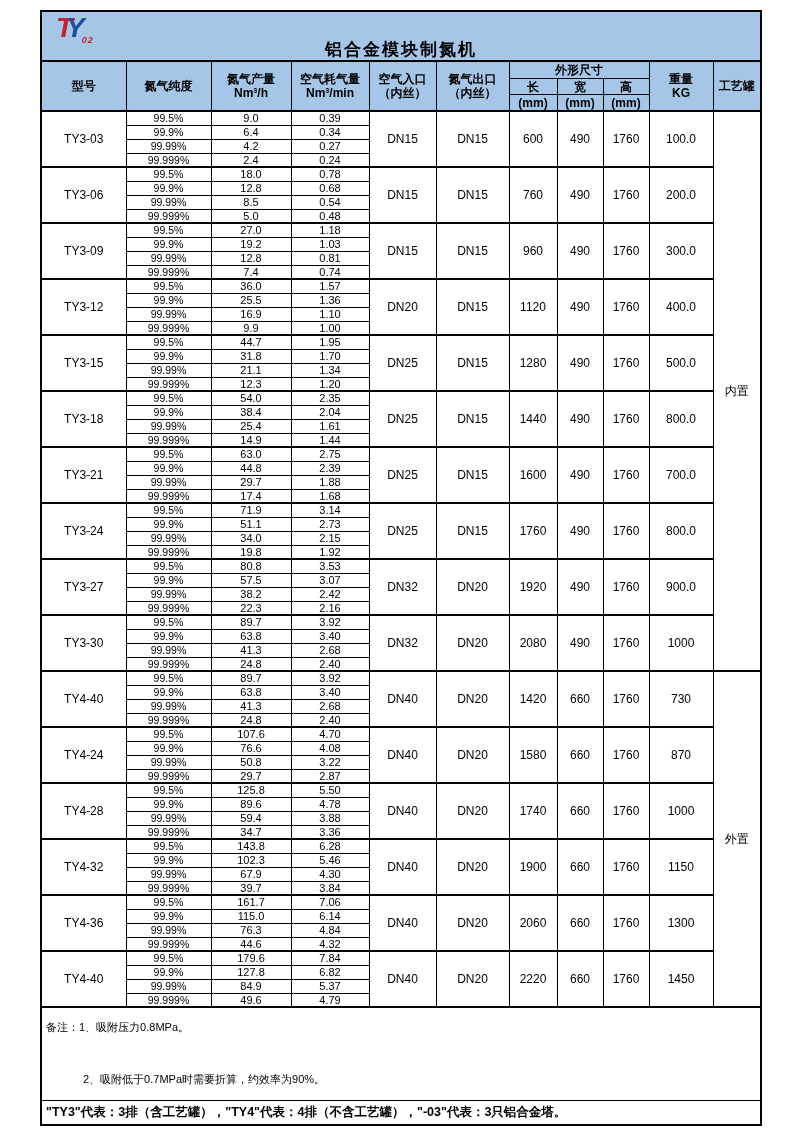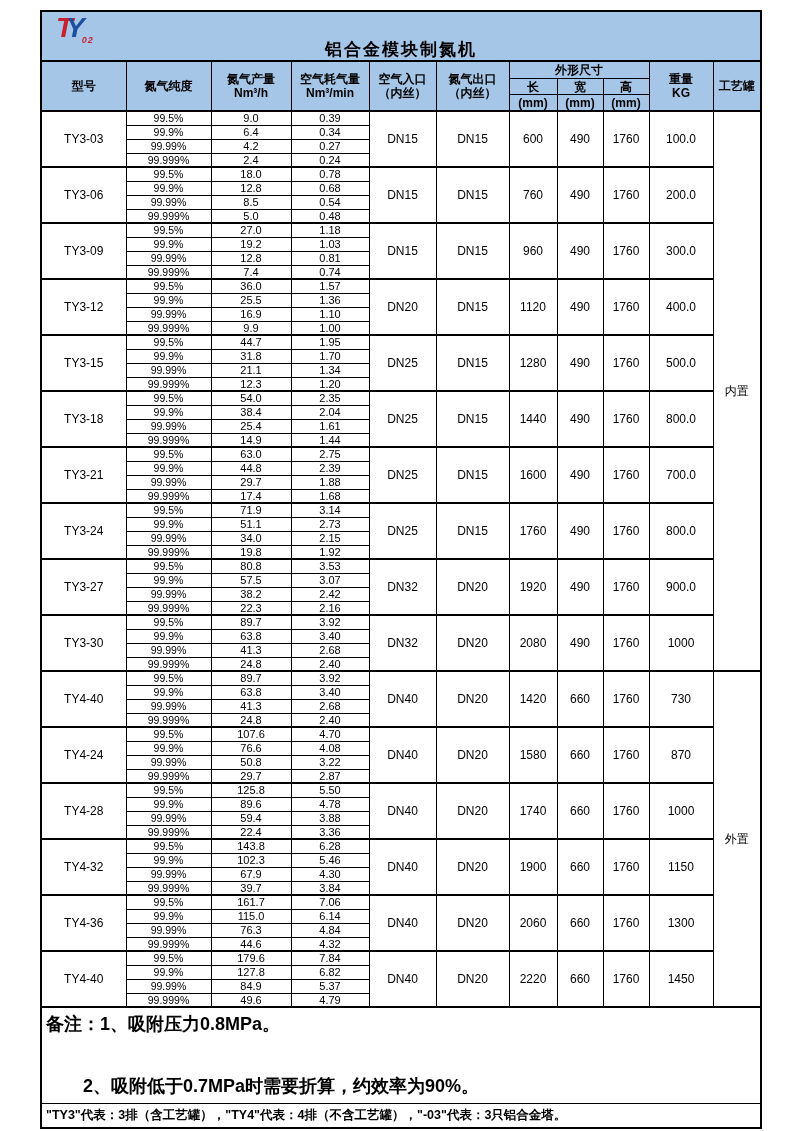--- a/index.html
+++ b/index.html
@@ -33,22 +33,22 @@
   
   tbody tr{height:14px;}
   tbody td{font-size:11px;line-height:1;}
   .model-cell,.merge-cell,.tank-cell{font-size:12px;}
   tr.group-start td{border-top:2px solid #000;}
   .purity-cell{font-size:10.5px;}
 
   
   tr.strong-top td{border-top:2px solid #000;}
   .notes-cell{
-    text-align:left;font-size:18px;font-weight:bold;
-    padding:3px 4px;height:36px;vertical-align:middle;line-height:1.45;
+    text-align:left;font-size:11px;font-weight:normal;
+    padding:12px 4px;height:36px;vertical-align:middle;line-height:1.45;
   }
   .notes-line2{padding-left:37px;margin-top:36px;}
   .footer-cell{
     text-align:left;font-size:12.5px;font-weight:bold;
     padding:2px 4px;height:19px;
   }
 </style>
 </head>
 <body>
 
@@ -447,21 +447,21 @@
           <td class="num-cell">89.6</td>
           <td class="num-cell">4.78</td>
         </tr>
         <tr>
           <td class="purity-cell">99.99%</td>
           <td class="num-cell">59.4</td>
           <td class="num-cell">3.88</td>
         </tr>
         <tr>
           <td class="purity-cell">99.999%</td>
-          <td class="num-cell">22.4</td>
+          <td class="num-cell">34.7</td>
           <td class="num-cell">3.36</td>
         </tr>
         <tr class="group-start">
           <td class="model-cell" rowspan="4">TY4-32</td>
           <td class="purity-cell">99.5%</td>
           <td class="num-cell">143.8</td>
           <td class="num-cell">6.28</td>
           <td class="merge-cell" rowspan="4">DN40</td>
           <td class="merge-cell" rowspan="4">DN20</td>
           <td class="merge-cell" rowspan="4">1900</td>

